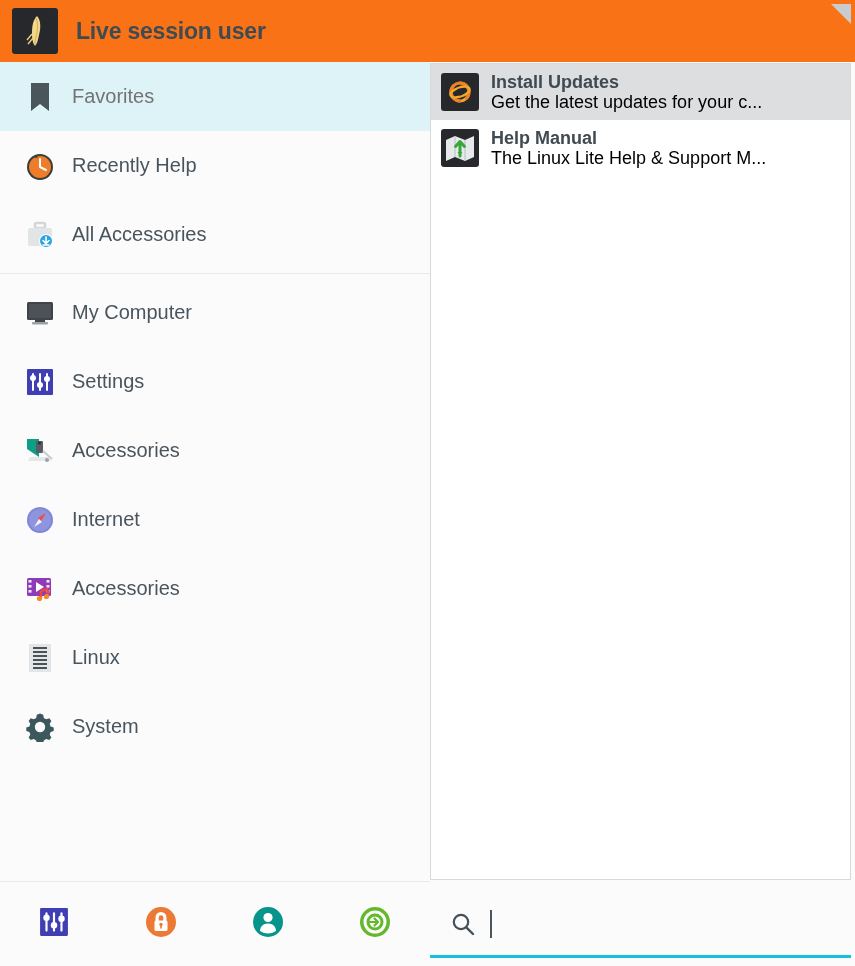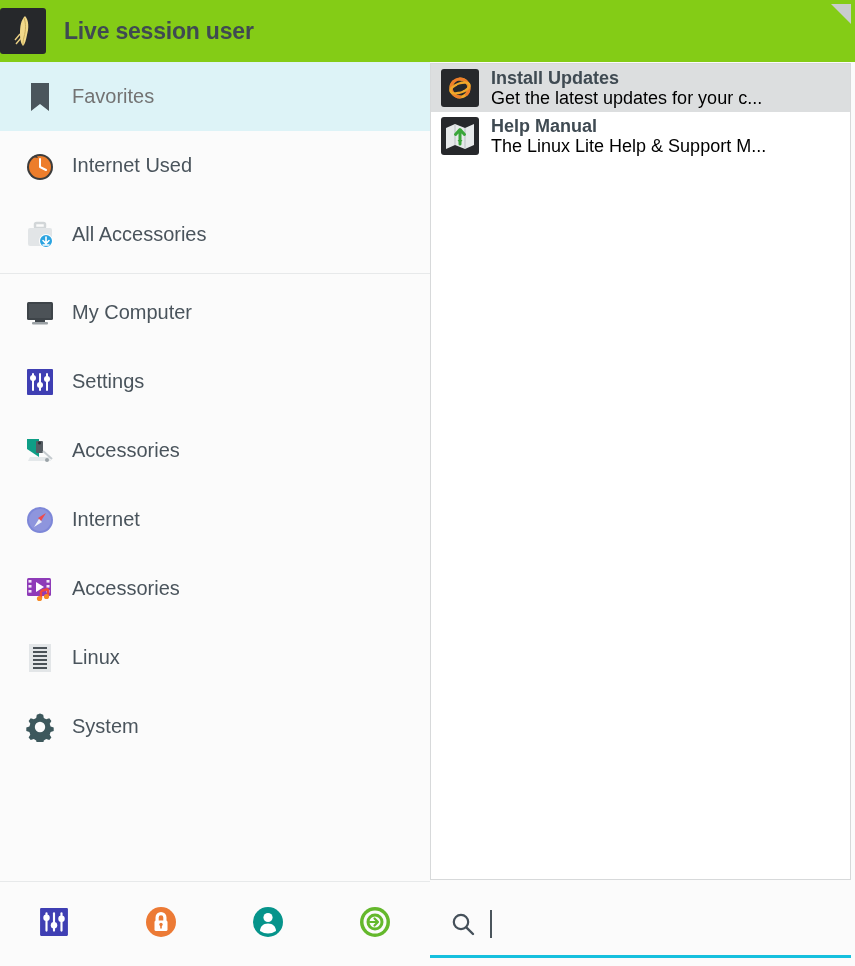--- a/index.html
+++ b/index.html
@@ -21,21 +21,22 @@
     position:absolute; top:2px; right:2px;
     width:24px; height:24px;
     z-index:20;
   }
   .resize-grip svg { display:block; }
 
   
   .header {
     height:62px; flex:0 0 62px;
     display:flex; align-items:center;
-    background:#84cc16;
+    padding-left:12px;
+    background:#f97316;
   }
   .avatar {
     width:46px; height:46px;
     border-radius:3px;
     background:#26282b;
     display:flex; align-items:center; justify-content:center;
     flex:0 0 46px;
   }
   .header-title {
     margin-left:18px;
@@ -97,21 +98,21 @@
   }
   .app-panel {
     flex:1 1 auto;
     margin:1px 2px 2px 0;
     background:#ffffff;
     border:1px solid #d7d9da;
     overflow:hidden;
   }
   .app-item {
     display:flex; align-items:center;
-    height:48px;
+    height:56px;
     padding-left:10px;
     cursor:default;
   }
   .app-item.selected { background:#dcdedf; }
   .app-icon {
     width:38px; height:38px; flex:0 0 38px;
     border-radius:3px;
     display:flex; align-items:center; justify-content:center;
     background:#26282b;
   }
@@ -192,21 +193,21 @@
 
         <div class="cat">
           <span class="cat-icon">
             <svg width="30" height="30" viewBox="0 0 30 30">
               <circle cx="15" cy="16" r="13" fill="#3c3c3c"></circle>
               <circle cx="15" cy="16" r="11" fill="#ed7d2b"></circle>
               <path d="M15 16 L15 8 M15 16 L21 19" stroke="#ffffff" stroke-width="2" stroke-linecap="round"></path>
               <path d="M7 6 L11 4 L13 7 Z" fill="#3c3c3c"></path>
             </svg>
           </span>
-          <span class="cat-label">Internet Used</span>
+          <span class="cat-label">Recently Help</span>
         </div>
 
         <div class="cat">
           <span class="cat-icon">
             <svg width="32" height="30" viewBox="0 0 32 30">
               <rect x="11" y="3" width="10" height="5" rx="1.5" fill="none" stroke="#d2d6d8" stroke-width="2.5"></rect>
               <rect x="4" y="8" width="24" height="18" rx="2" fill="#e2e5e7"></rect>
               <circle cx="22" cy="21" r="7" fill="#ffffff"></circle>
               <circle cx="22" cy="21" r="6" fill="#2aa3e0"></circle>
               <path d="M22 17 L22 23 M19 20.5 L22 23.5 L25 20.5 M19 25 L25 25" stroke="#ffffff" stroke-width="1.6" fill="none" stroke-linecap="round"></path>

